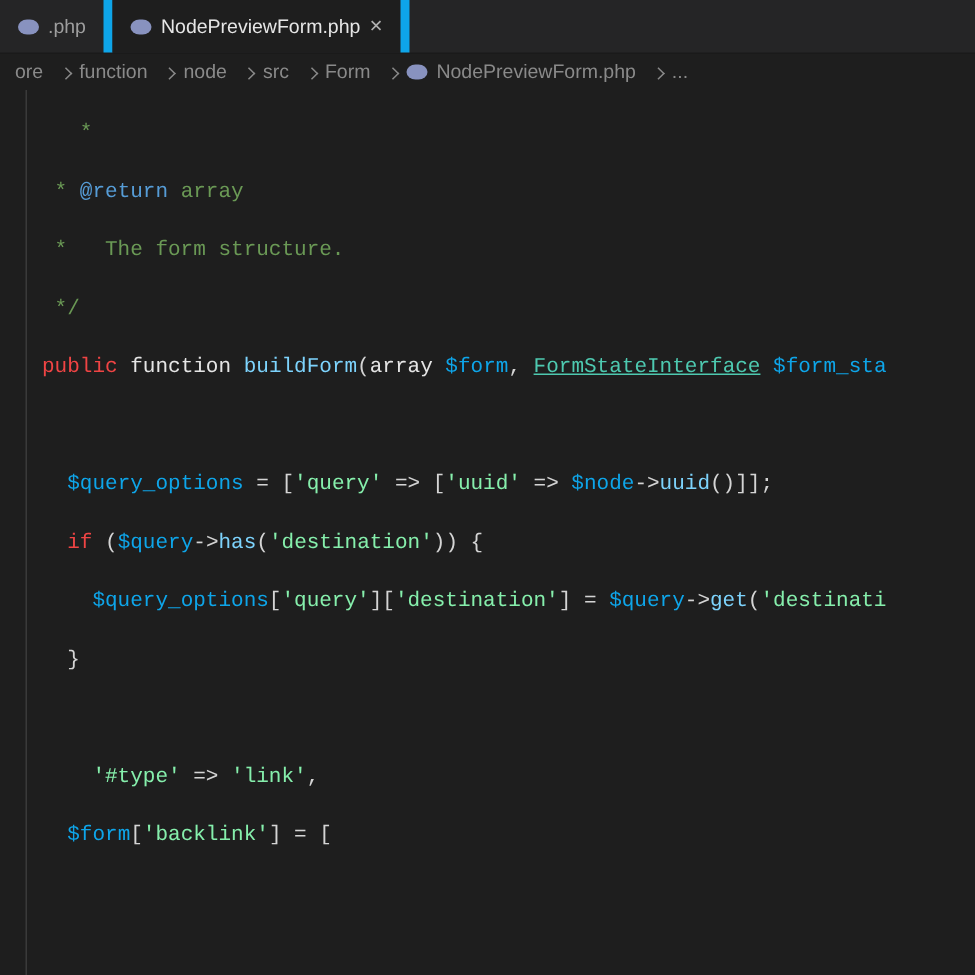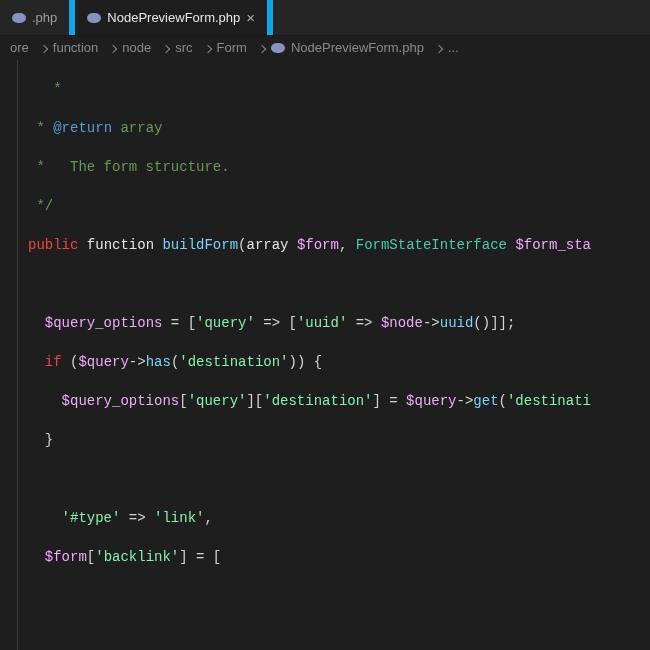--- a/index.html
+++ b/index.html
@@ -92,22 +92,22 @@
     color: #d4d4d4;
     overflow: hidden;
     position: relative;
   }
   .codeline { height: 19.5px; }
 
   
   .c-key  { color: #ef4444; }   
   .c-key2 { color: #e5e5e5; margin-top: 21px; }   
   .c-fn   { color: #7dd3fc; }   
-  .c-type { color: #4ec9b0; }   
-  .c-var  { color: #f0abfc; }   
+  .c-type { color: #4ec9b0; text-decoration: underline; }   
+  .c-var  { color: #0ea5e9; }   
   .c-str  { color: #86efac; }
   .c-pun  { color: #d4d4d4; }
   .c-doc  { color: #6a9955; }   
   .c-doc-key { color: #569cd6; }
 
   
   .php-icon {
     width: 16px; height: 12px;
     display:inline-block;
     background: #8892bf;

